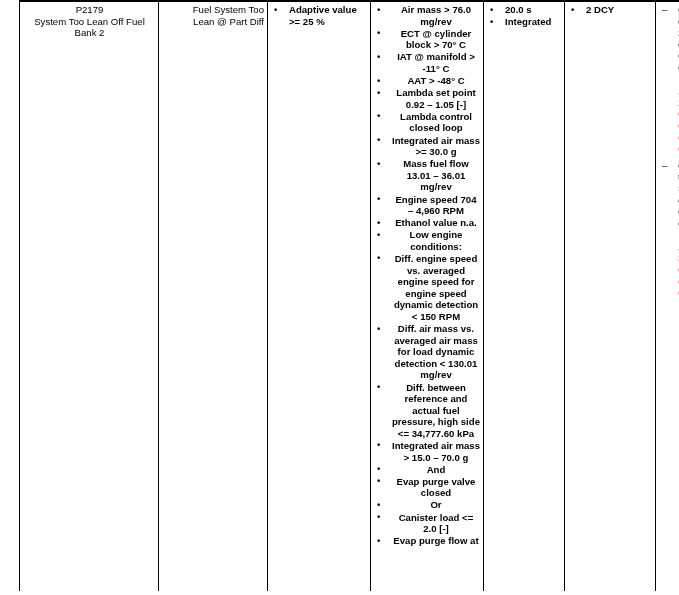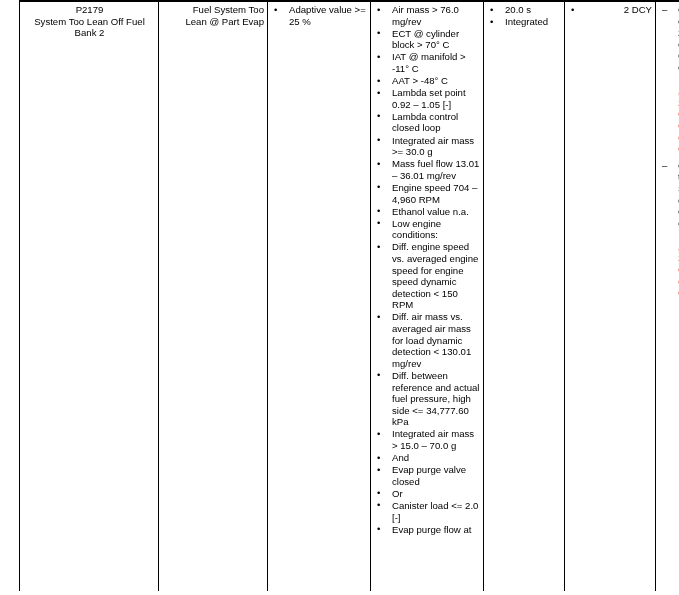--- a/index.html
+++ b/index.html
@@ -40,41 +40,42 @@
     font-size: 9.6px;
     line-height: 11.6px;
     color: #000000;
     overflow: hidden;
   }
 
   
   .c1 { width: 131px; text-align: center; }
   .c2 { width: 101px; text-align: right; }
   .c3 { width: 95px; }
-  .c4 { width: 105px; }
+  .c4 { width: 105px; text-align: center; }
   .c5 { width: 73px; }
-  .c6 { width: 83px; text-align: right; }
+  .c6 { width: 83px; }
   .c7 { width: 91px; }
 
   .cell-text {
     display: block;
   }
   .cell-text .ln { display: block; }
 
   
   ul.blist {
     list-style: none;
     margin: 0;
     padding: 0;
   }
   ul.blist > li {
     position: relative;
     padding-left: 17px;
     margin: 0 0 0.5px 0;
     line-height: 11.6px;
+    font-weight: bold;
   }
   ul.blist > li::before {
     content: "\2022";
     position: absolute;
     left: 2px;
     top: -0.5px;
     font-size: 9.6px;
     line-height: 11.6px;
     color: #000000;
   }
@@ -117,21 +118,21 @@
           <span class="cell-text">
             <span class="ln">P2179</span>
             <span class="ln">System Too Lean Off Fuel</span>
             <span class="ln">Bank 2</span>
           </span>
         </td>
 
         <td class="c2">
           <span class="cell-text">
             <span class="ln">Fuel System Too</span>
-            <span class="ln">Lean @ Part Evap</span>
+            <span class="ln">Lean @ Part Diff</span>
           </span>
         </td>
 
         <td class="c3">
           <ul class="blist">
             <li>Adaptive value &gt;= 25 %</li>
           </ul>
         </td>
 
         <td class="c4">

